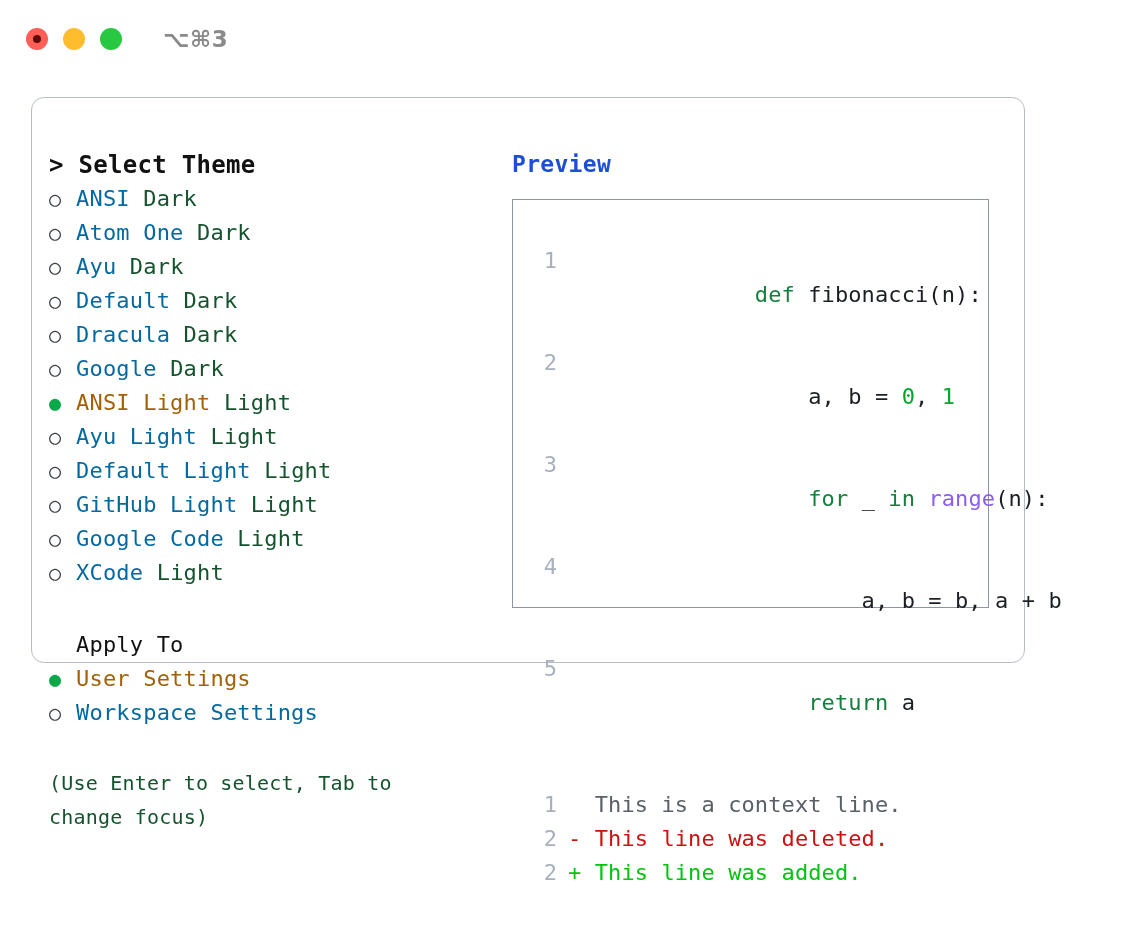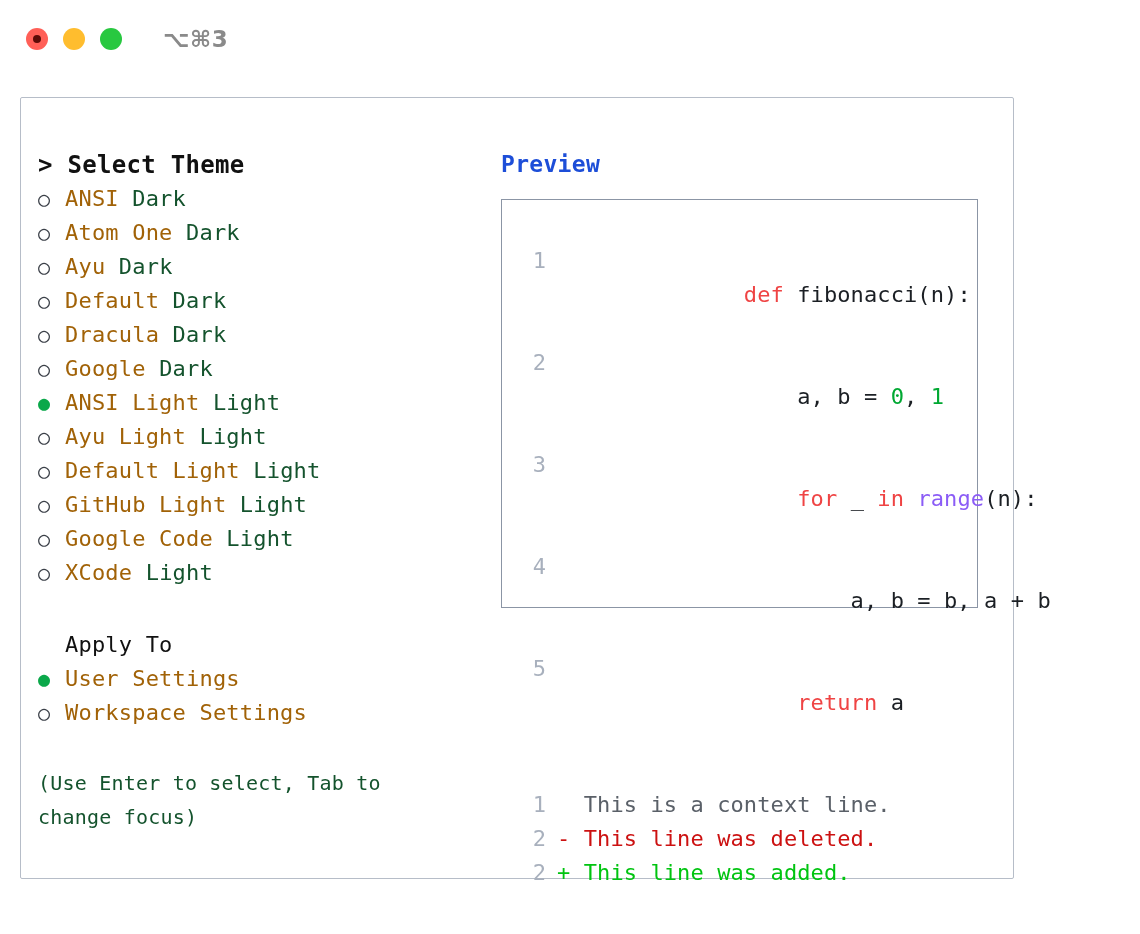--- a/index.html
+++ b/index.html
@@ -56,26 +56,26 @@
     font-size: 23px;
     font-weight: bold;
     color: #8a8a8a;
     letter-spacing: 0.5px;
     font-family: "DejaVu Sans", "Liberation Sans", sans-serif;
   }
 
   
   .panel {
     position: absolute;
-    left: 20px;
+    left: 31px;
     top: 97px;
     width: 994px;
-    height: 782px;
+    height: 566px;
     border: 1.6px solid #b6bdc8;
-    border-radius: 2px;
+    border-radius: 13px;
     box-sizing: border-box;
   }
 
   .panel-inner {
     position: absolute;
     left: 0; top: 0;
     width: 100%; height: 100%;
   }
 
   
@@ -105,21 +105,21 @@
     white-space: pre;
     letter-spacing: 0.2px;
   }
   .opt-bullet {
     width: 27px;
     flex: 0 0 27px;
     color: #3a3f47;
     font-size: 20px;
   }
   .opt-row.selected .opt-bullet { color: #0ba84a; }
-  .opt-label { color: #a16207; }
+  .opt-label { color: #0369a1; }
   .opt-row.selected .opt-label { color: #a16207; }
   .opt-variant { color: #14532d; }
 
   .subsection {
     margin-top: 38px;
   }
   .apply-title {
     font-size: 22px;
     color: #111111;
     line-height: 34px;
@@ -170,21 +170,21 @@
   }
   .lineno {
     width: 32px;
     flex: 0 0 32px;
     text-align: right;
     color: #a8b0bd;
     margin-right: 11px;
   }
   .code-text { color: #1b1f24; }
 
-  .tok-kw   { color: #ef4444; }
+  .tok-kw   { color: #15803d; }
   .tok-fn   { color: #8b5cf6; }
   .tok-num  { color: #00a832; }
   .tok-plain{ color: #1b1f24; }
 
   .diff-gap { height: 34px; }
   .diff-ctx { color: #5a6068; text-align: center; }
   .diff-del { color: #cc1111; }
   .diff-add { color: #00c410; }
 </style>
 </head>

